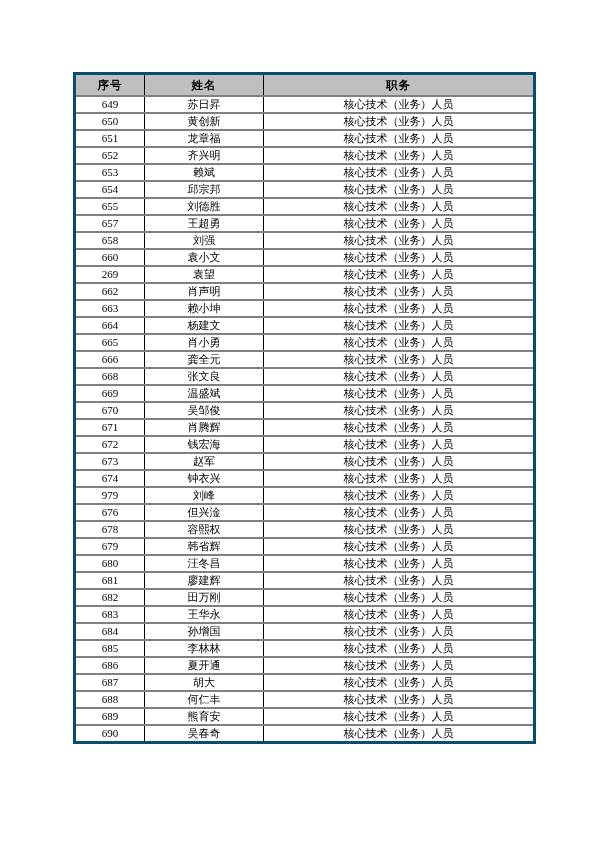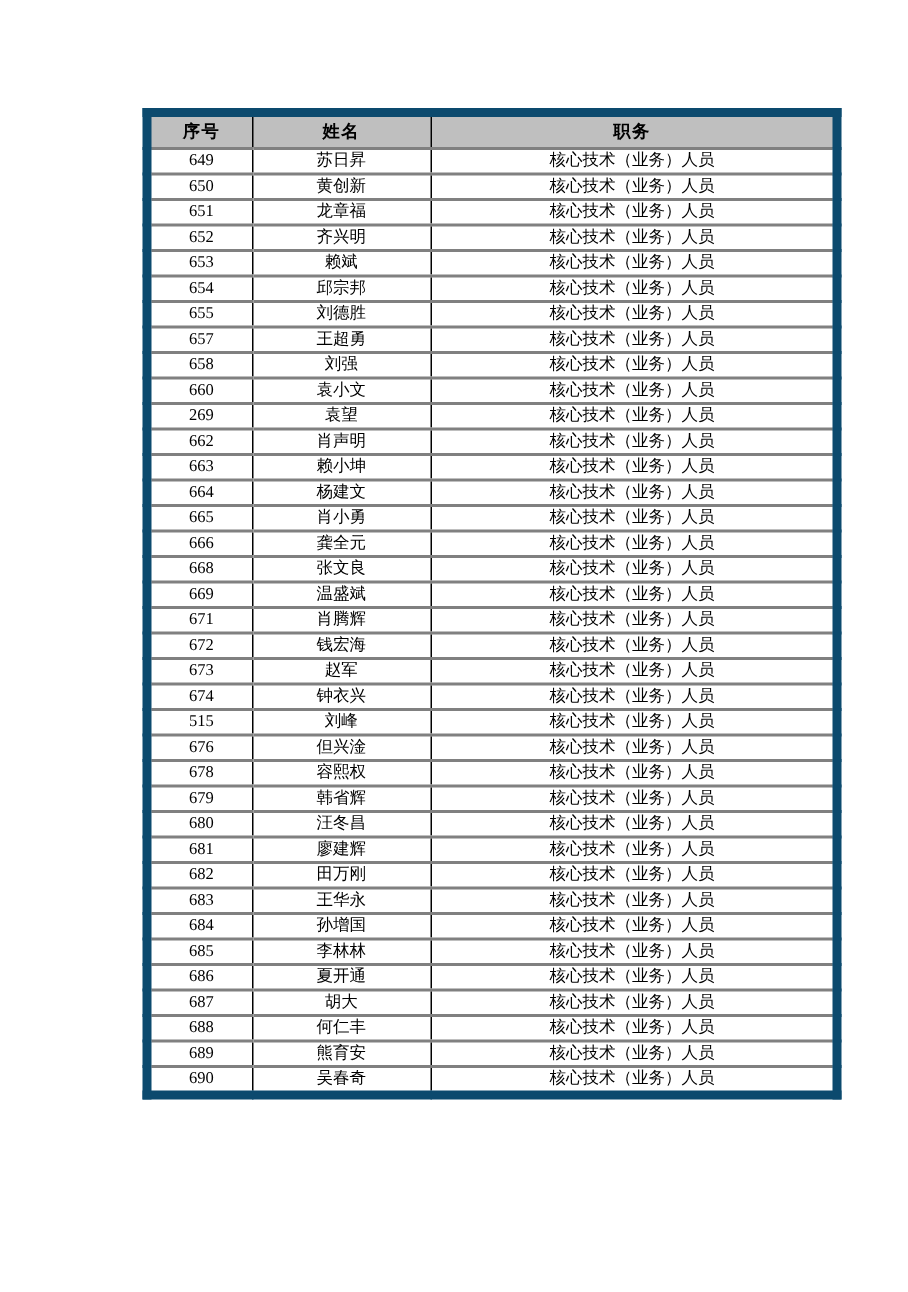--- a/index.html
+++ b/index.html
@@ -27,22 +27,21 @@
     top: 72px;
     width: 460px;
     border-collapse: collapse;
     table-layout: fixed;
     font-size: 11px;
   }
   table.personnel col.c-no    { width: 70px; }
   table.personnel col.c-name  { width: 119px; }
   table.personnel col.c-title { width: 271px; }
   table.personnel {
-    border: 6px solid #0c4a6e;
-    margin-left: 22px;
+    border: 3px solid #0c4a6e;
   }
   table.personnel th {
     border: 1px solid #000000;
     background: #BFBFBF;
     font-weight: bold;
     height: 20px;
     line-height: 20px;
     padding: 0;
     text-align: center;
     font-size: 11.5px;
@@ -162,41 +161,46 @@
           <td>668</td>
           <td>张文良</td>
           <td>核心技术（业务）人员</td>
         </tr>
         <tr>
           <td>669</td>
           <td>温盛斌</td>
           <td>核心技术（业务）人员</td>
         </tr>
         <tr>
+          <td>670</td>
+          <td>吴邹俊</td>
+          <td>核心技术（业务）人员</td>
+        </tr>
+        <tr>
           <td>671</td>
           <td>肖腾辉</td>
           <td>核心技术（业务）人员</td>
         </tr>
         <tr>
           <td>672</td>
           <td>钱宏海</td>
           <td>核心技术（业务）人员</td>
         </tr>
         <tr>
           <td>673</td>
           <td>赵军</td>
           <td>核心技术（业务）人员</td>
         </tr>
         <tr>
           <td>674</td>
           <td>钟衣兴</td>
           <td>核心技术（业务）人员</td>
         </tr>
         <tr>
-          <td>515</td>
+          <td>979</td>
           <td>刘峰</td>
           <td>核心技术（业务）人员</td>
         </tr>
         <tr>
           <td>676</td>
           <td>但兴淦</td>
           <td>核心技术（业务）人员</td>
         </tr>
         <tr>
           <td>678</td>

